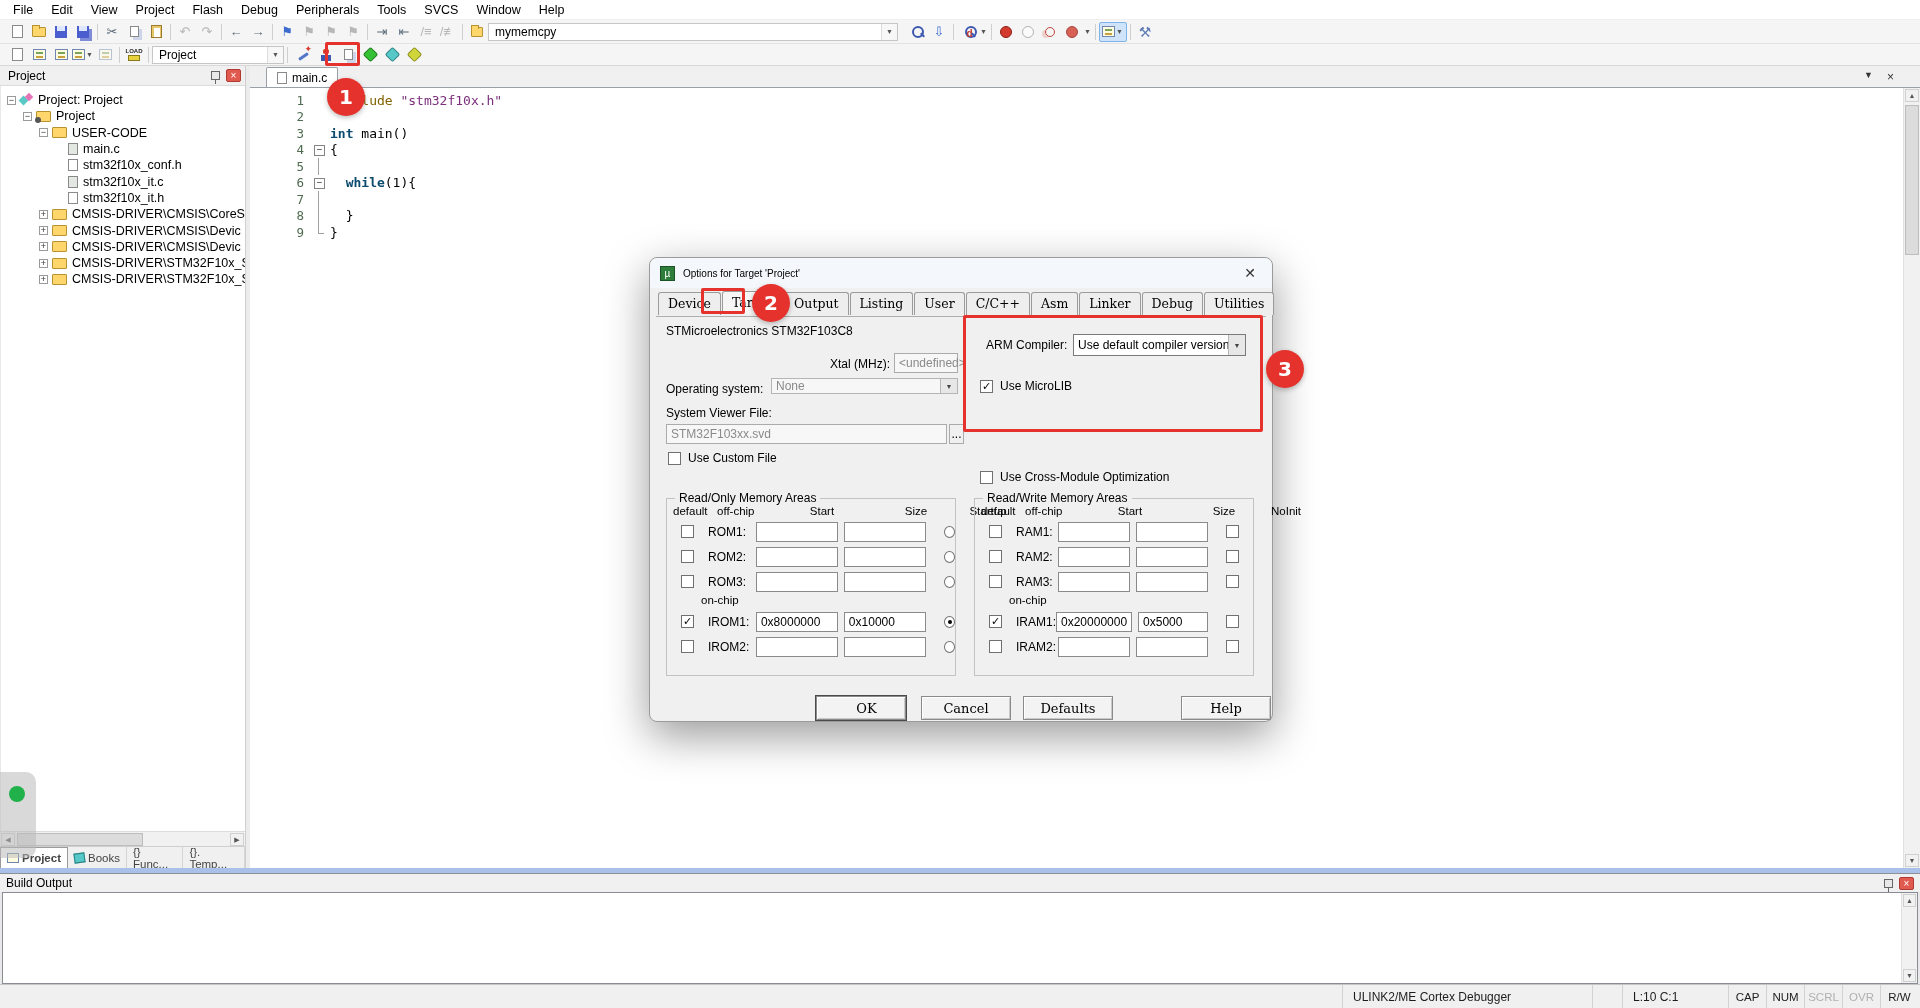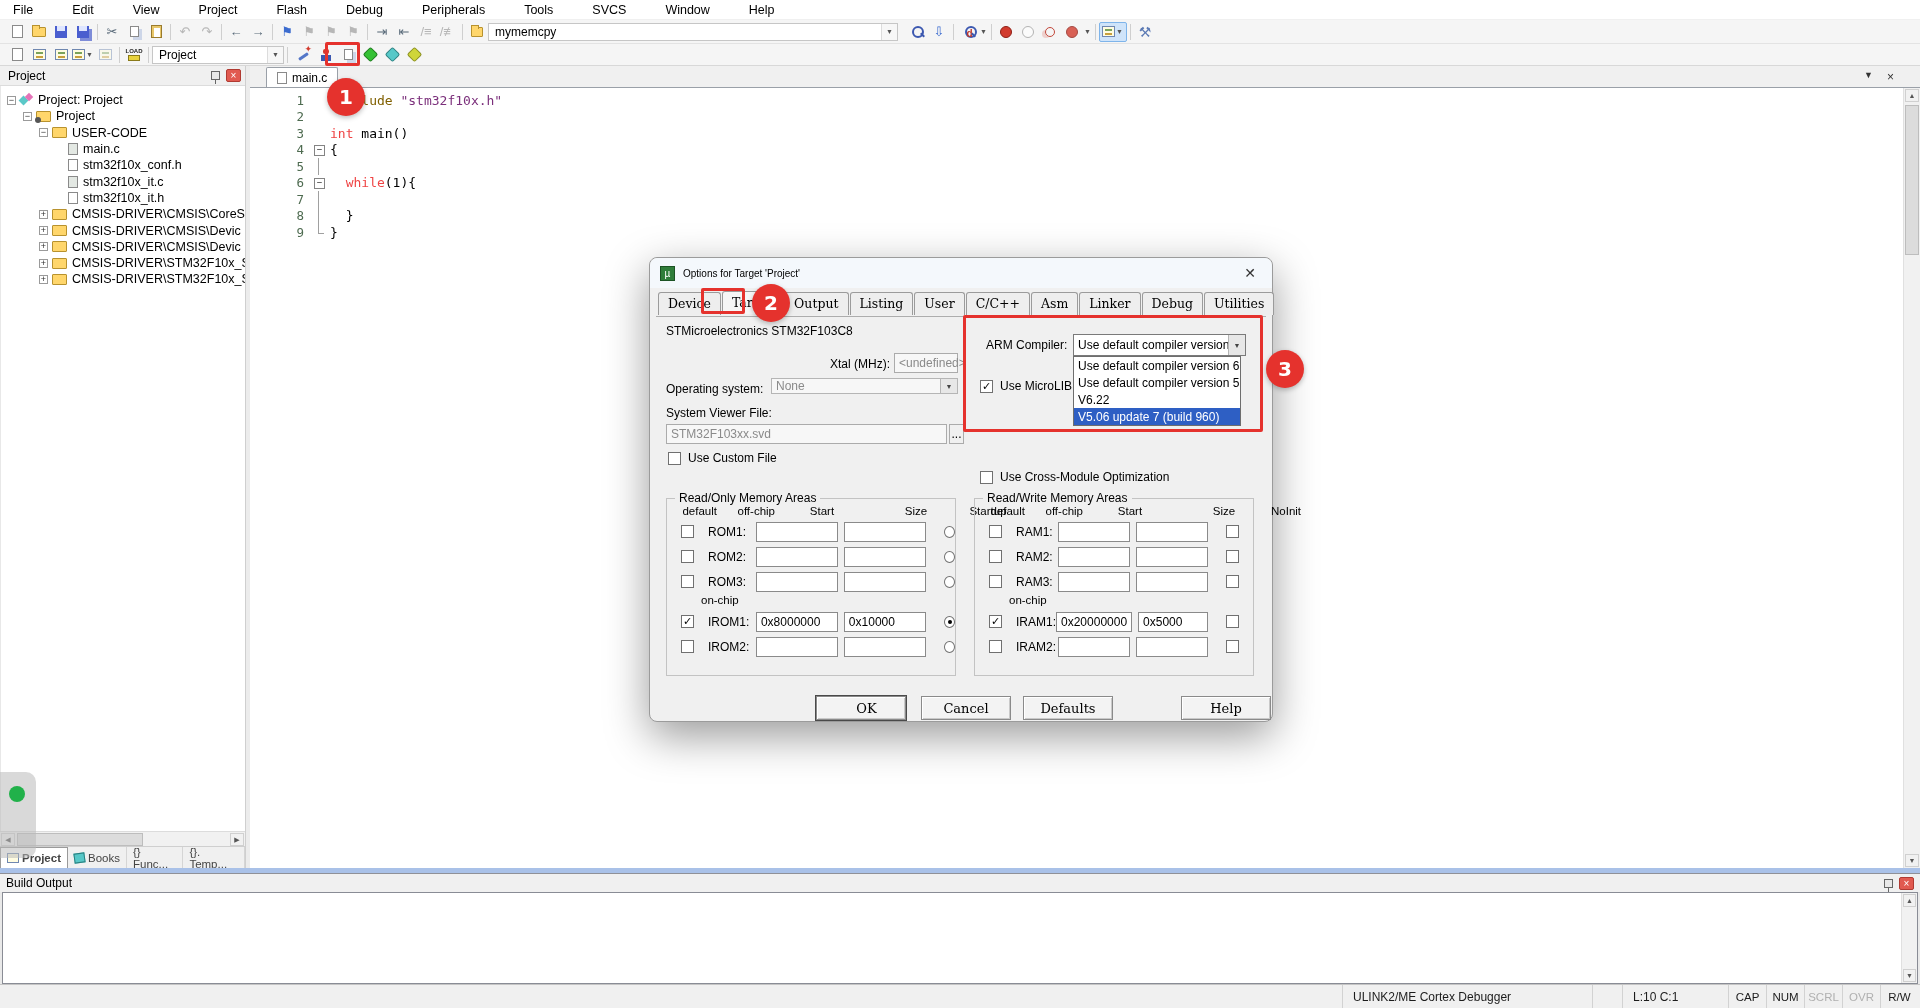--- a/index.html
+++ b/index.html
@@ -1,21 +1,21 @@
 <!DOCTYPE html>
 <html><head>
 <meta charset="utf-8">
 <style>
   * { margin:0; padding:0; box-sizing:border-box; }
   html,body { width:1920px; height:1008px; overflow:hidden; background:#e9e9e9;
               font-family:"Liberation Sans", sans-serif; font-size:12px; color:#000; }
 
   
   #menubar { position:absolute; left:0; top:0; width:1920px; height:20px; background:#fff;
-             display:flex; align-items:center; padding-left:4px; border-bottom:1px solid #f0f0f0;gap:21px;}
+             display:flex; align-items:center; padding-left:4px; border-bottom:1px solid #f0f0f0;}
   .menu-item { padding:2px 9px; font-size:12.5px; cursor:default; }
 
   .toolbar { position:absolute; left:0; width:1920px; background:#f5f5f5; display:flex; align-items:center; }
   #tb1 { top:20px; height:24px; border-bottom:1px solid #e3e3e3; }
   #tb2 { top:44px; height:22px; border-bottom:1px solid #d8d8d8; }
   .tsep { width:1px; height:16px; background:#cfcfcf; margin:0 3px; }
   .ticon { width:22px; height:18px; display:flex; align-items:center; justify-content:center;
            font-size:13px; color:#5a6b7a; position:relative; }
   .ticon.dis { color:#b7b7b7; }
   .caret { font-size:7px; color:#555; width:9px; text-align:center; }
@@ -105,21 +105,21 @@
   #edit-tab-right .g { font-size:9px; }
   #code { flex:1; font-family:"DejaVu Sans Mono", monospace; font-size:13px; padding-top:4px; }
   .code-line { height:16.5px; display:flex; align-items:center; white-space:pre;}
   .ln { width:62px; text-align:right; padding-right:8px; color:#4e6b50; flex:none; font-size:12.5px;}
   .fold { width:18px; height:16.5px; flex:none; position:relative; }
   .fold.box::before{content:"−";position:absolute;left:2px;top:3px;width:9px;height:9px;border:1px solid #848484;
     font:9px/7px "DejaVu Sans Mono",monospace;text-align:center;color:#333;background:#fff;}
   .fold.line::before{content:"";position:absolute;left:6px;top:0;width:1px;height:100%;background:#a0a0a0;}
   .fold.end::before{content:"";position:absolute;left:6px;top:0;width:1px;height:55%;background:#a0a0a0;}
   .fold.end::after{content:"";position:absolute;left:6px;top:55%;width:6px;height:1px;background:#a0a0a0;}
-  .c-pre{color:#806000;} .c-str{color:#7b2f7b;} .c-kw{color:#ef4444;font-weight:normal;} .c-pl{color:#000;}
+  .c-pre{color:#806000;} .c-str{color:#7b2f7b;} .c-kw{color:#0c4a6e;font-weight:bold;} .c-pl{color:#000;}
   #ed-vscroll{position:absolute;right:0;top:22px;bottom:0;width:17px;background:#f1f1f1;border-left:1px solid #e0e0e0;}
   #ed-vscroll .sbtn{left:1px;width:14px;}
   #ed-thumb{position:absolute;left:1px;top:17px;width:14px;height:150px;background:#dcdcdc;border:1px solid #bdbdbd;}
 
   
   #h-splitter { position:absolute; left:0; top:868px; width:1920px; height:5px; background:#a9c1e8; }
   #bo-header { position:absolute; left:0; top:873px; width:1920px; height:19px; background:#f0f0f0;
                display:flex; align-items:center; padding:0 6px; font-size:12px; border-top:1px solid #8f9097;}
   #bo-header .sp{flex:1;}
   #bo-content { position:absolute; left:2px; top:892px; width:1916px; height:92px; background:#fff; border:1px solid #898c95;}
@@ -159,21 +159,21 @@
   .cbrow { position:absolute; display:flex; align-items:center; gap:7px; font-size:12px;}
   .cb { width:13px; height:13px; background:#fff; border:1px solid #707070; color:#000; font-size:11px;
         line-height:11px; text-align:center; flex:none;}
   .group { position:absolute; border:1px solid #c3c3c3; }
   .gl { position:absolute; top:-8px; left:8px; background:#f0f0f0; padding:0 4px; font-size:12px;}
   #cg-list { position:absolute; left:423px; top:98px; width:168px; background:#fff; border:1px solid #6e6e6e; z-index:5;}
   .opt { height:17px; font-size:12px; padding-left:4px; display:flex; align-items:center; white-space:nowrap; overflow:hidden;}
   .opt.sel { background:#2e5fc4; color:#fff; }
   .mem { position:absolute; top:240px; height:178px; border:1px solid #c3c3c3; }
   .mem-head { display:flex; font-size:11.5px; margin:6px 0 2px 6px; }
-  .mh { flex:none;text-align:right; }
+  .mh { flex:none; }
   .mem-row { display:flex; align-items:center; height:25px; padding-left:6px;}
   .mem-row .cb { margin:0 14px 0 8px;}
   .mlab { width:52px; font-size:12px;}
   .minp { width:88px; height:20px; border:1px solid #8a8a8a; background:#fff; font-size:12px; padding:1px 4px; margin-right:6px;
           display:flex; align-items:center;}
   .radio { width:12px; height:12px; border:1px solid #707070; border-radius:50%; background:#fff; position:relative; margin-left:12px;}
   .radio.on::after{content:"";position:absolute;left:3px;top:3px;width:4px;height:4px;border-radius:50%;background:#000;}
   .onchip { font-size:11.5px; padding-left:34px; height:15px; }
   .dbtn { position:absolute; top:438px; width:90px; height:24px; background:#f3f3f3; border:1px solid #8a8a8a;
           box-shadow:inset 1px 1px 0 #fff, inset -1px -1px 0 #c9c9c9; font-family:"DejaVu Serif", serif;
@@ -529,26 +529,20 @@
   <div class="cbrow" style="left:18px;top:193px">
     <span class="cb"></span>
     <span>Use Custom File</span>
   </div>
 
   <div class="dlbl" style="left:336px;top:80px">ARM Compiler:</div>
   <div class="dcombo" style="left:423px;top:76px;width:173px;height:22px">
     <span class="v">Use default compiler version 5</span>
     <span class="a">▼</span>
   </div>
-  <div id="cg-list">
-      <div class="opt">Use default compiler version 6</div>
-      <div class="opt">Use default compiler version 5</div>
-      <div class="opt">V6.22</div>
-      <div class="opt sel">V5.06 update 7 (build 960)</div>
-    </div>
   <div class="cbrow" style="left:330px;top:121px">
     <span class="cb" id="cb-microlib">✓</span>
     <span>Use MicroLIB</span>
   </div>
   <div class="cbrow" style="left:330px;top:212px">
     <span class="cb" id="cb-crossmodule"></span>
     <span>Use Cross-Module Optimization</span>
   </div>
 
   <div class="mem" style="left:16px;width:290px" id="mem-ro">

